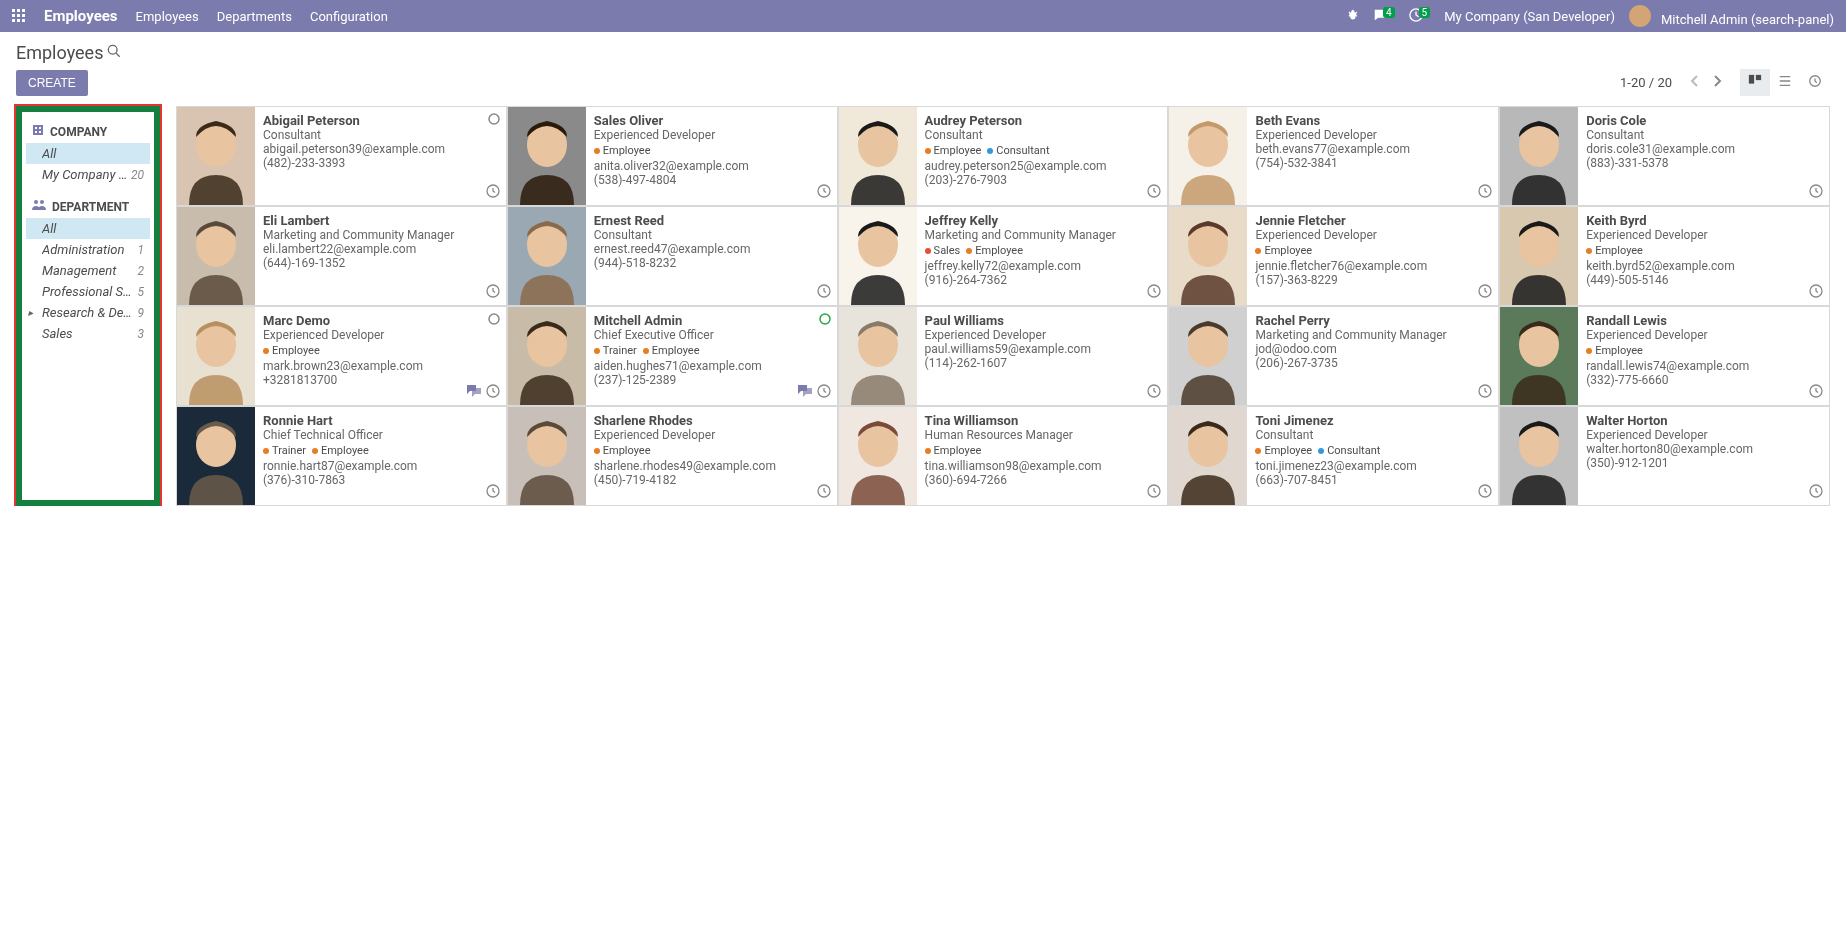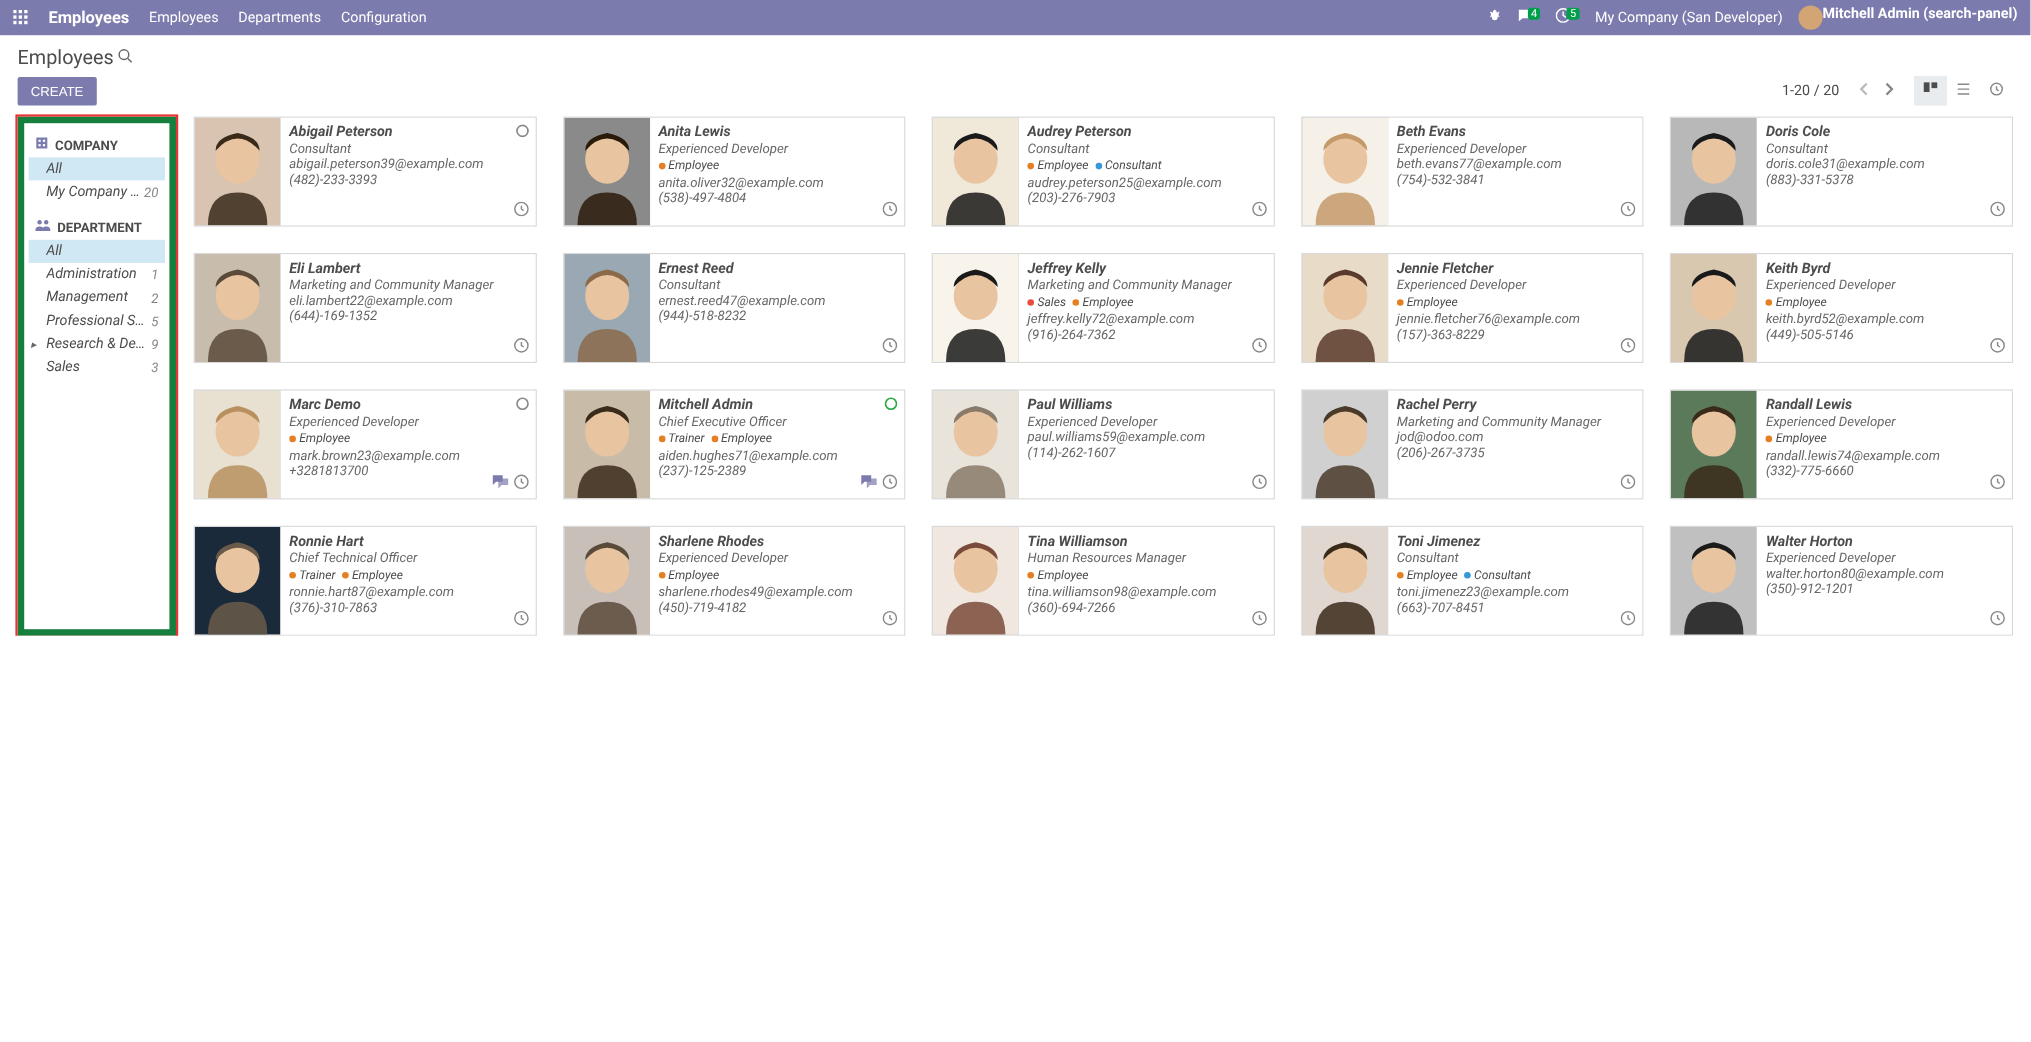--- a/index.html
+++ b/index.html
@@ -43,21 +43,21 @@
 .sb-section { margin-bottom: 10px; }
 .sb-header { display: flex; align-items: center; gap: 6px; padding: 4px 6px; font-weight: bold; font-size: 12px; color: #4c4c4c; text-transform: uppercase; }
 .sb-header-icon { color: #7c7bad; font-size: 12px; }
 .sb-item { display: flex; align-items: center; padding: 3px 6px 3px 16px; font-size: 13px; cursor: pointer; font-style: italic; }
 .sb-item.selected { background: #d0e7f4; }
 .sb-item-label { flex: 1; overflow: hidden; white-space: nowrap; text-overflow: ellipsis; }
 .sb-item-count { font-size: 12px; color: #888; }
 .sb-item-caret { position: absolute; left: 2px; font-size: 10px; color: #666; }
 
 
-.kanban { flex: 1; display: grid; grid-template-columns: repeat(5, 1fr); gap: 24px; align-content: start; font-style: italic; }
+.kanban { flex: 1; display: grid; grid-template-columns: repeat(5, 1fr); gap: 0; align-content: start; }
 .card { border: 1px solid #d8d8d8; display: flex; background: #fff; position: relative; min-height: 98px; }
 .card-img { width: 78px; height: 100%; background: #ccc; flex-shrink: 0; display: flex; align-items: center; justify-content: center; overflow: hidden; }
 .card-img svg { width: 100%; height: 100%; }
 .card-body { padding: 6px 8px; flex: 1; position: relative; display: flex; flex-direction: column; }
 .card-name { font-weight: bold; font-size: 13px; color: #4c4c4c; }
 .card-title { font-size: 12px; color: #666; }
 .card-tags { display: flex; gap: 6px; margin: 2px 0; flex-wrap: wrap; }
 .card-tag { font-size: 11px; display: flex; align-items: center; gap: 3px; }
 .tag-dot { width: 6px; height: 6px; border-radius: 50%; display: inline-block; }
 .card-email { font-size: 12px; color: #666; }
@@ -105,21 +105,21 @@
           <path fill="#fff" d="M2 2h12v9H6l-4 3V2z"></path>
         </svg><span class="badge-sup">4</span>
     </span>
     <span style="cursor:pointer;">
       <svg class="ico" viewBox="0 0 16 16">
           <circle cx="8" cy="8" r="7" fill="none" stroke="#fff" stroke-width="1.5"></circle>
           <path d="M8 4v4l3 2" stroke="#fff" stroke-width="1.5" fill="none"></path>
         </svg><span class="badge-sup">5</span>
     </span>
     <span style="cursor:pointer;">My Company (San Developer)</span>
-    <span style="display:flex;align-items:flex-start;gap:0;cursor:pointer;font-weight:bold;">
+    <span style="display:flex;align-items:flex-end;gap:10px;cursor:pointer;">
       <span class="avatar"></span>
       <span>Mitchell Admin (search-panel)</span>
     </span>
   </div>
 </div>
 
 <div class="controlbar">
   <div class="breadcrumb">Employees</div>
   <button class="search-icon-btn">
     <svg class="ico" viewBox="0 0 16 16">
@@ -261,21 +261,21 @@
       <div class="card">
         <div class="card-img">
           <svg viewBox="0 0 78 98" preserveAspectRatio="xMidYMid slice">
             <rect width="78" height="98" fill="#8a8a8a"></rect>
             <ellipse cx="39" cy="38" rx="20" ry="22" fill="#e8c4a0"></ellipse>
             <path d="M19 30 Q39 8 59 30 Q59 18 39 14 Q19 18 19 30 Z" fill="#2a1a0a"></path>
             <path d="M12 98 Q12 68 39 68 Q66 68 66 98 Z" fill="#2a1a0a" opacity="0.85"></path>
           </svg>
         </div>
         <div class="card-body">
-          <div class="card-name">Anita Lewis</div>
+          <div class="card-name">Sales Oliver</div>
           <div class="card-title">Experienced Developer</div>
           <div class="card-tags">
             <span class="card-tag">
               <span class="tag-dot" style="background: rgb(230, 126, 34);"></span>
               <span>Employee</span>
             </span>
           </div>
           <div class="card-email">anita.oliver32@example.com</div>
           <div class="card-phone">(538)-497-4804</div>
           <div class="card-footer">

